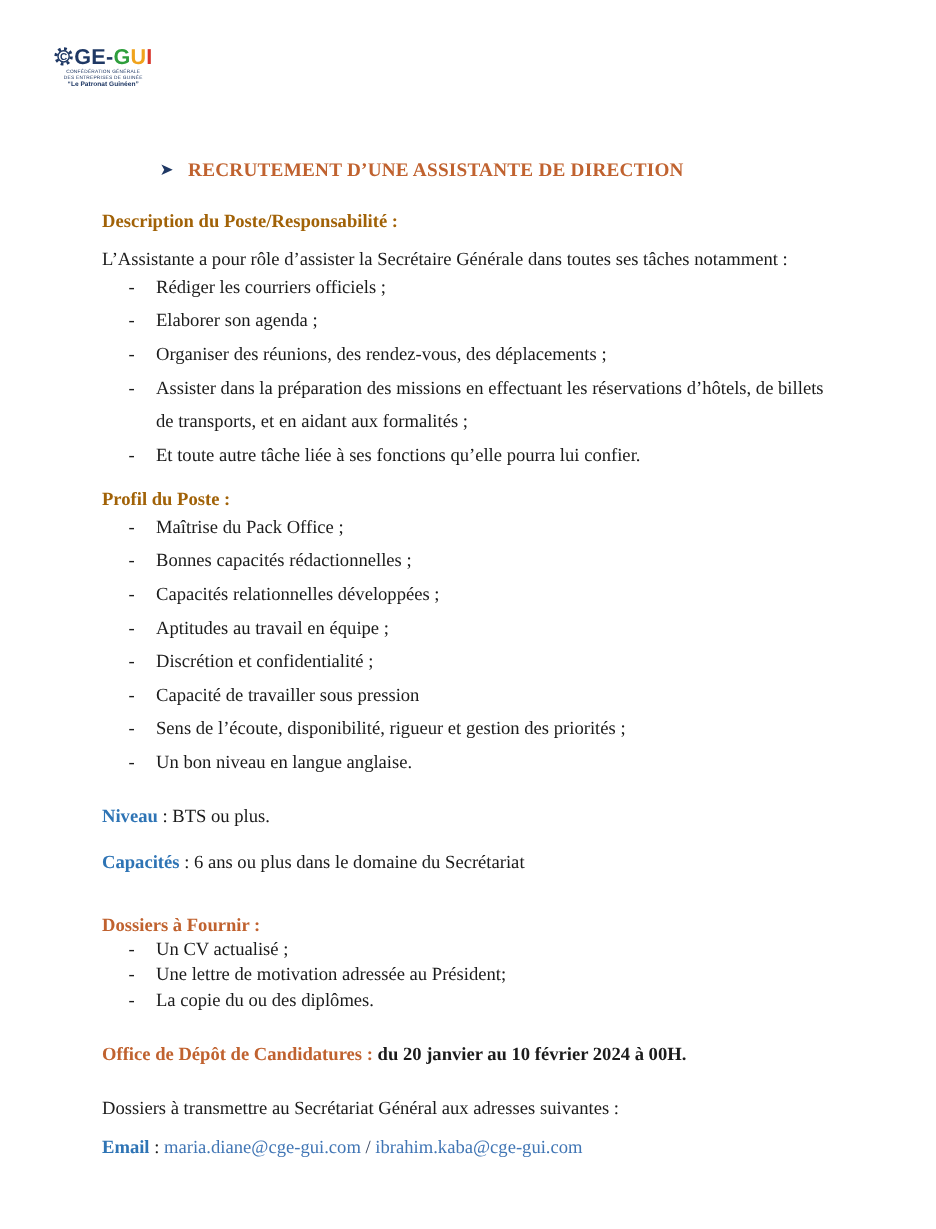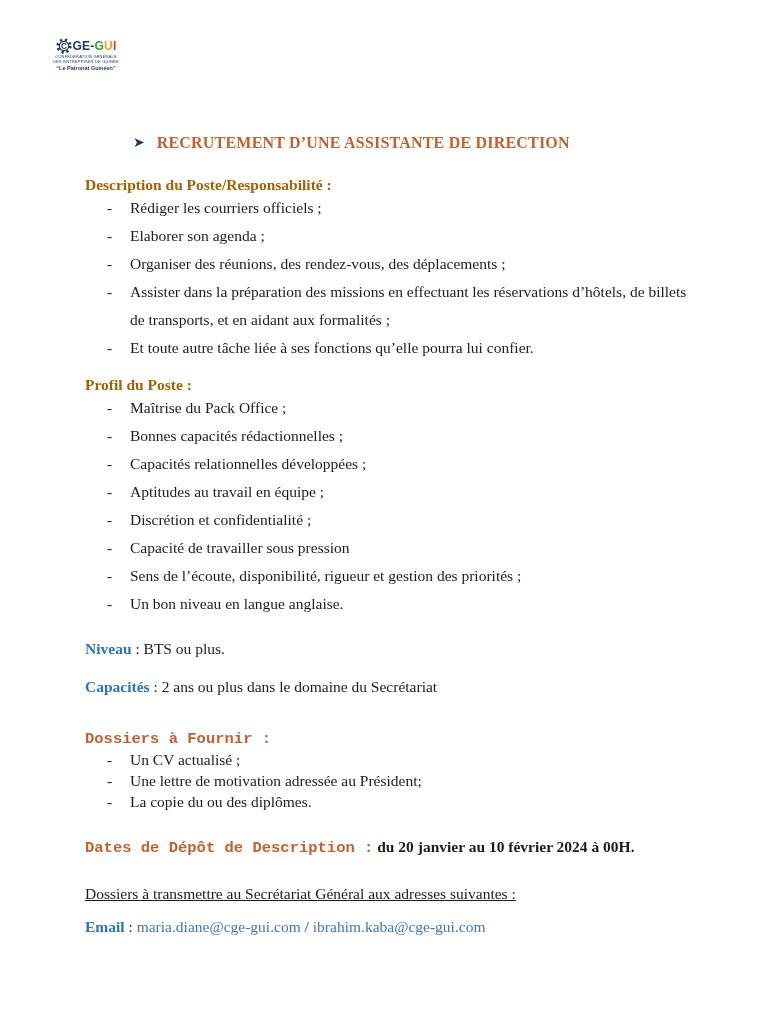--- a/index.html
+++ b/index.html
@@ -11,53 +11,53 @@
   .page { width: 780px; height: 1024px; position: relative; background: #ffffff; }
 
   
   .logo {
     position: absolute; left: 44px; top: 38px; width: 84px;
     text-align: center; font-family: "Liberation Sans", sans-serif;
     line-height: 1.05;
   }
   .logo-brand { display: flex; align-items: center; justify-content: center; gap: 0; }
   .logo-brand .gear { display: inline-flex; margin-right: 1px; }
-  .logo-brand span.bl { font-weight: 800; font-size: 12px; letter-spacing: 0.2px; }
+  .logo-brand span.bl { font-weight: 800; font-size: 18px; letter-spacing: 0.2px; }
   .c-navy  { color: #1F3864; }
   .c-green { color: #2E9E3C; }
   .c-yellow{ color: #F0A31C; }
   .c-red   { color: #D8352B; }
   .logo-sub { font-size: 4px; color: #1F3864; letter-spacing: 0.2px; margin-top: 1px; }
   .logo-tag { font-size: 5.5px; font-weight: bold; color: #1F3864; margin-top: 2px; }
 
   
   .content { position: absolute; left: 85px; top: 134px; width: 617px; }
 
   .title-row { margin-left: 48px; display: flex; align-items: baseline; gap: 12px; }
   .arrow { color: #1F3864; font-size: 14px; position: relative; top: -1px; }
   .title-text {
     color: #C0622F; font-weight: bold; font-size: 16px; letter-spacing: 0.2px;
   }
 
   h2 { margin: 0; font-size: 15.5px; font-weight: bold; line-height: 19px; }
   .h-blue   { color: #a16207; }
-  .h-orange { color: #C0622F; font-family: Liberation Mono, monospace; }
+  .h-orange { color: #C0622F; }
   p { margin: 0; line-height: 19px; }
 
   .mt-desc-h   { margin-top: 23px; }
   .mt-intro    { margin-top: 13px; }
   .mt-list1    { margin-top: 17px; }
   .mt-profil-h { margin-top: 13px; }
   .mt-list2    { margin-top: 14px; }
   .mt-niveau   { margin-top: 21px; }
   .mt-exp      { margin-top: 19px; }
   .mt-doss-h   { margin-top: 34px; }
   .mt-list3    { margin-top: 7px; }
   .mt-dates    { margin-top: 25px; }
-  .mt-trans    { margin-top: 26px; text-decoration: underline; }
+  .mt-trans    { margin-top: 26px; }
   .mt-email    { margin-top: 14px; }
 
   ul.list { list-style: none; margin: 0; padding: 0; }
   ul.list li { display: flex; margin-left: 22px; }
   ul.list .dash { width: 23px; flex: none; }
   ul.l-wide  li { line-height: 28px; }
   ul.l-wide  li .li-text { line-height: 28px; }
   ul.l-tight li { line-height: 21px; }
 
   .k-blue { color: #2E74B5; font-weight: bold; }
@@ -91,20 +91,21 @@
 
   <div class="content">
 
     <div class="title-row">
       <span class="arrow">➤</span>
       <span class="title-text">RECRUTEMENT D’UNE ASSISTANTE DE DIRECTION</span>
     </div>
 
     <h2 class="h-blue mt-desc-h">Description du Poste/Responsabilité :</h2>
 
+    <p class="mt-intro">L’Assistante a pour rôle d’assister la Secrétaire Générale dans toutes ses tâches notamment :</p>
 
     <ul class="list l-wide mt-list1">
       <li>
         <span class="dash">-</span>
         <span class="li-text">Rédiger les courriers officiels ;</span>
       </li>
       <li>
         <span class="dash">-</span>
         <span class="li-text">Elaborer son agenda ;</span>
       </li>
@@ -157,42 +158,42 @@
         <span class="dash">-</span>
         <span class="li-text">Un bon niveau en langue anglaise.</span>
       </li>
     </ul>
 
     <p class="mt-niveau">
       <span class="k-blue">Niveau</span><span> : </span><span>BTS ou plus.</span>
     </p>
 
     <p class="mt-exp">
-      <span class="k-blue">Capacités</span><span> : </span><span>2 ans ou plus dans le domaine du Secrétariat</span>
+      <span class="k-blue">Capacités</span><span> : </span><span>6 ans ou plus dans le domaine du Secrétariat</span>
     </p>
 
     <h2 class="h-orange mt-doss-h">Dossiers à Fournir :</h2>
 
     <ul class="list l-tight mt-list3">
       <li>
         <span class="dash">-</span>
         <span class="li-text">Un CV actualisé ;</span>
       </li>
       <li>
         <span class="dash">-</span>
         <span class="li-text">Une lettre de motivation adressée au Président;</span>
       </li>
       <li>
         <span class="dash">-</span>
         <span class="li-text">La copie du ou des diplômes.</span>
       </li>
     </ul>
 
     <p class="mt-dates">
-      <span class="h-orange bold">Dates de Dépôt de Description :</span><span> </span><span class="bold">du 20 janvier au 10 février 2024 à 00H.</span>
+      <span class="h-orange bold">Office de Dépôt de Candidatures :</span><span> </span><span class="bold">du 20 janvier au 10 février 2024 à 00H.</span>
     </p>
 
     <p class="mt-trans">Dossiers à transmettre au Secrétariat Général aux adresses suivantes :</p>
 
     <p class="mt-email">
       <span class="k-blue">Email</span><span> : </span><span class="link">maria.diane@cge-gui.com</span><span class="slash"> / </span><span class="link">ibrahim.kaba@cge-gui.com</span>
     </p>
 
   </div>
 </div>

